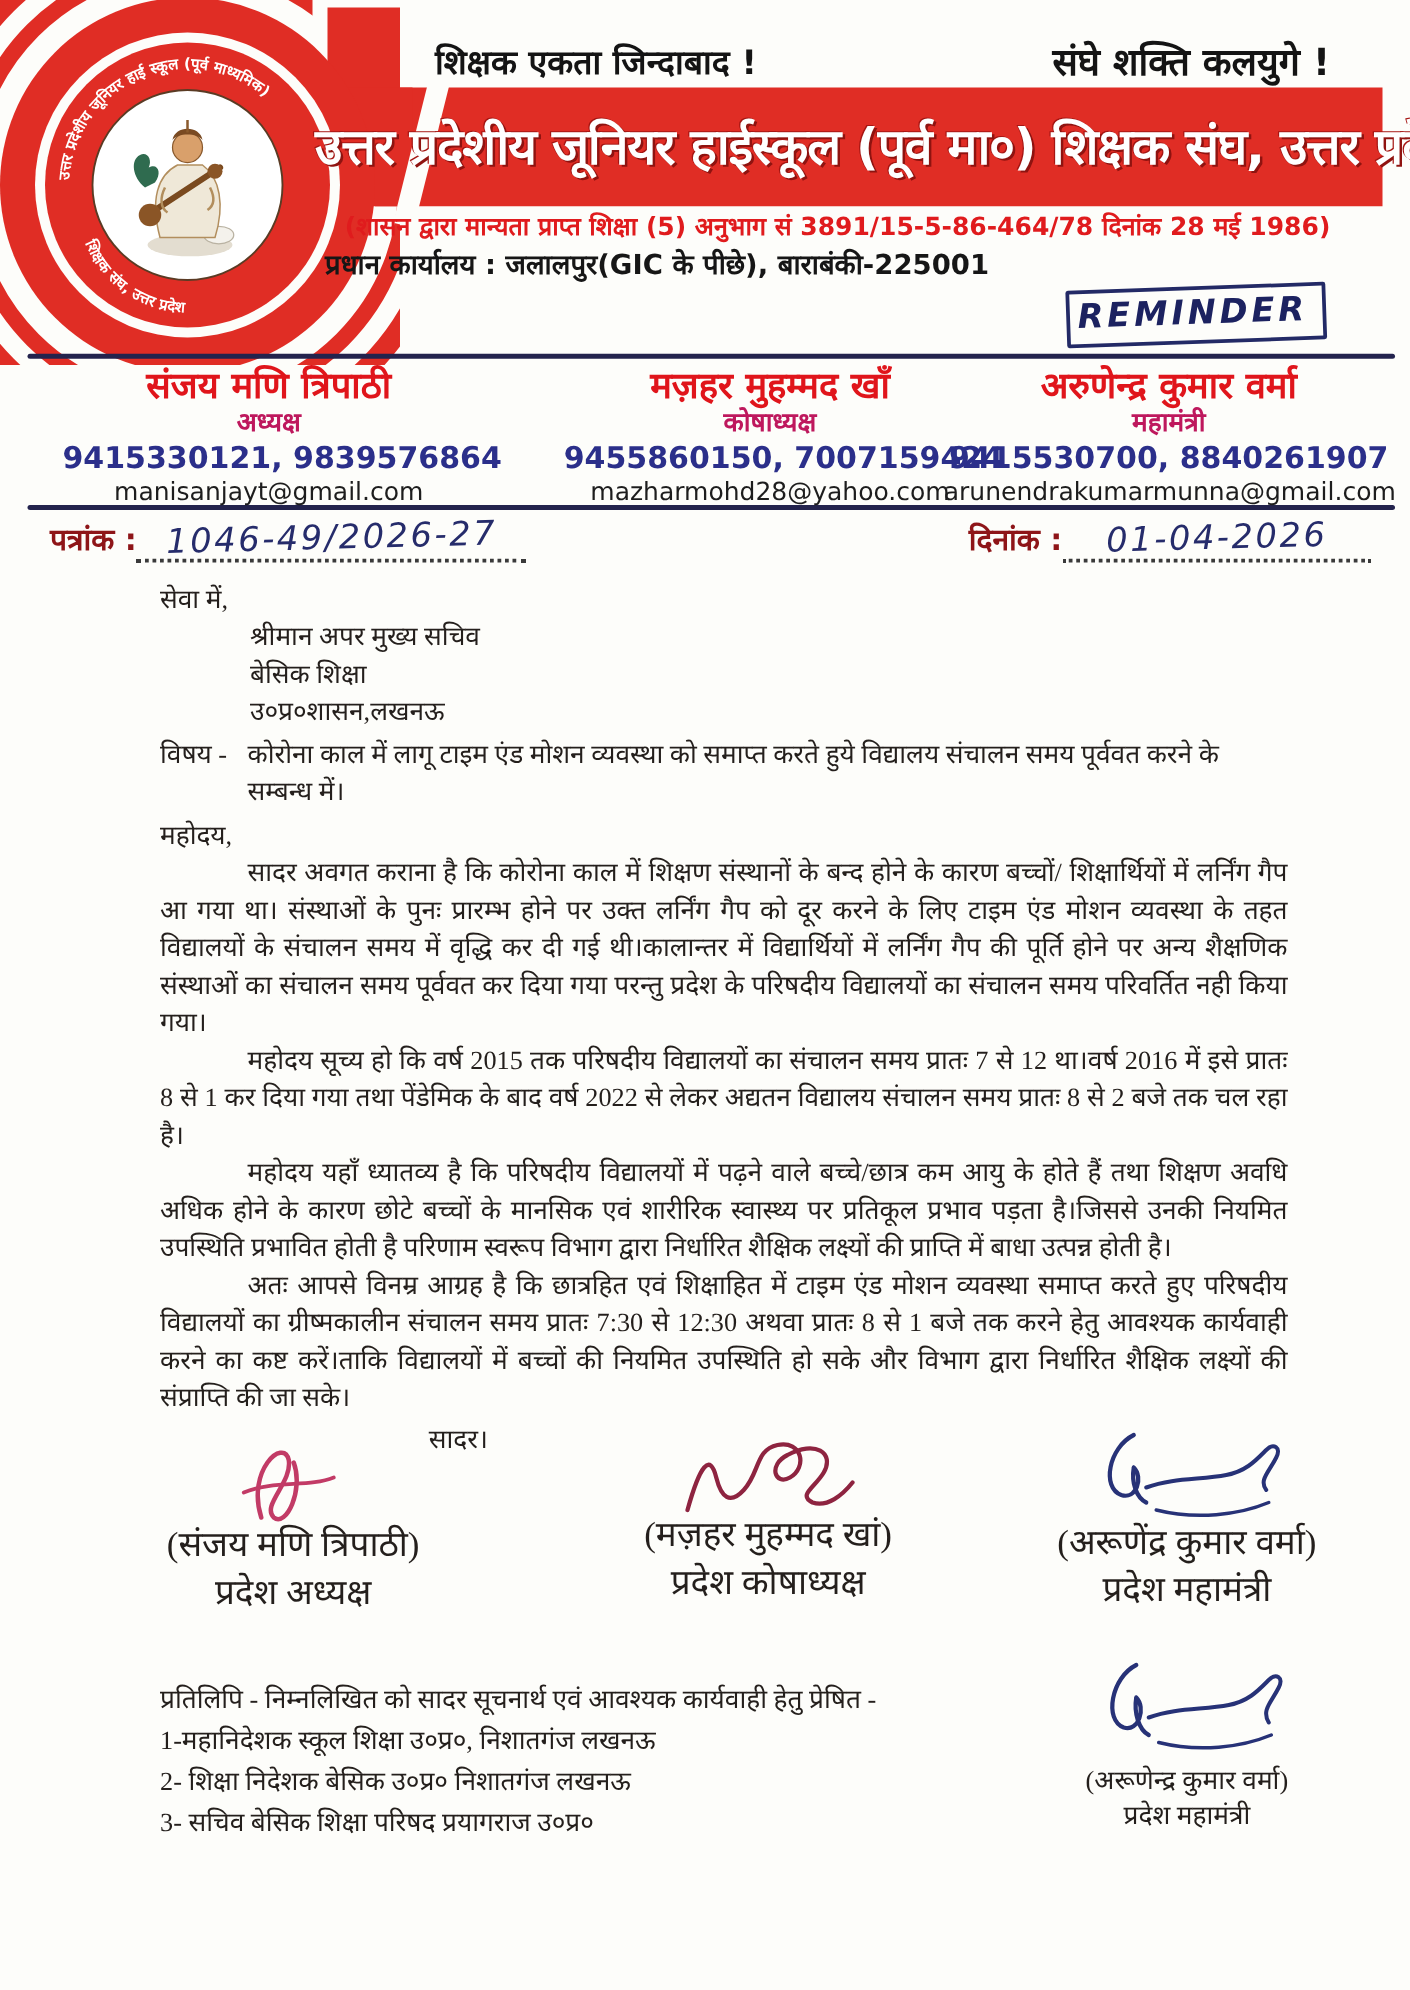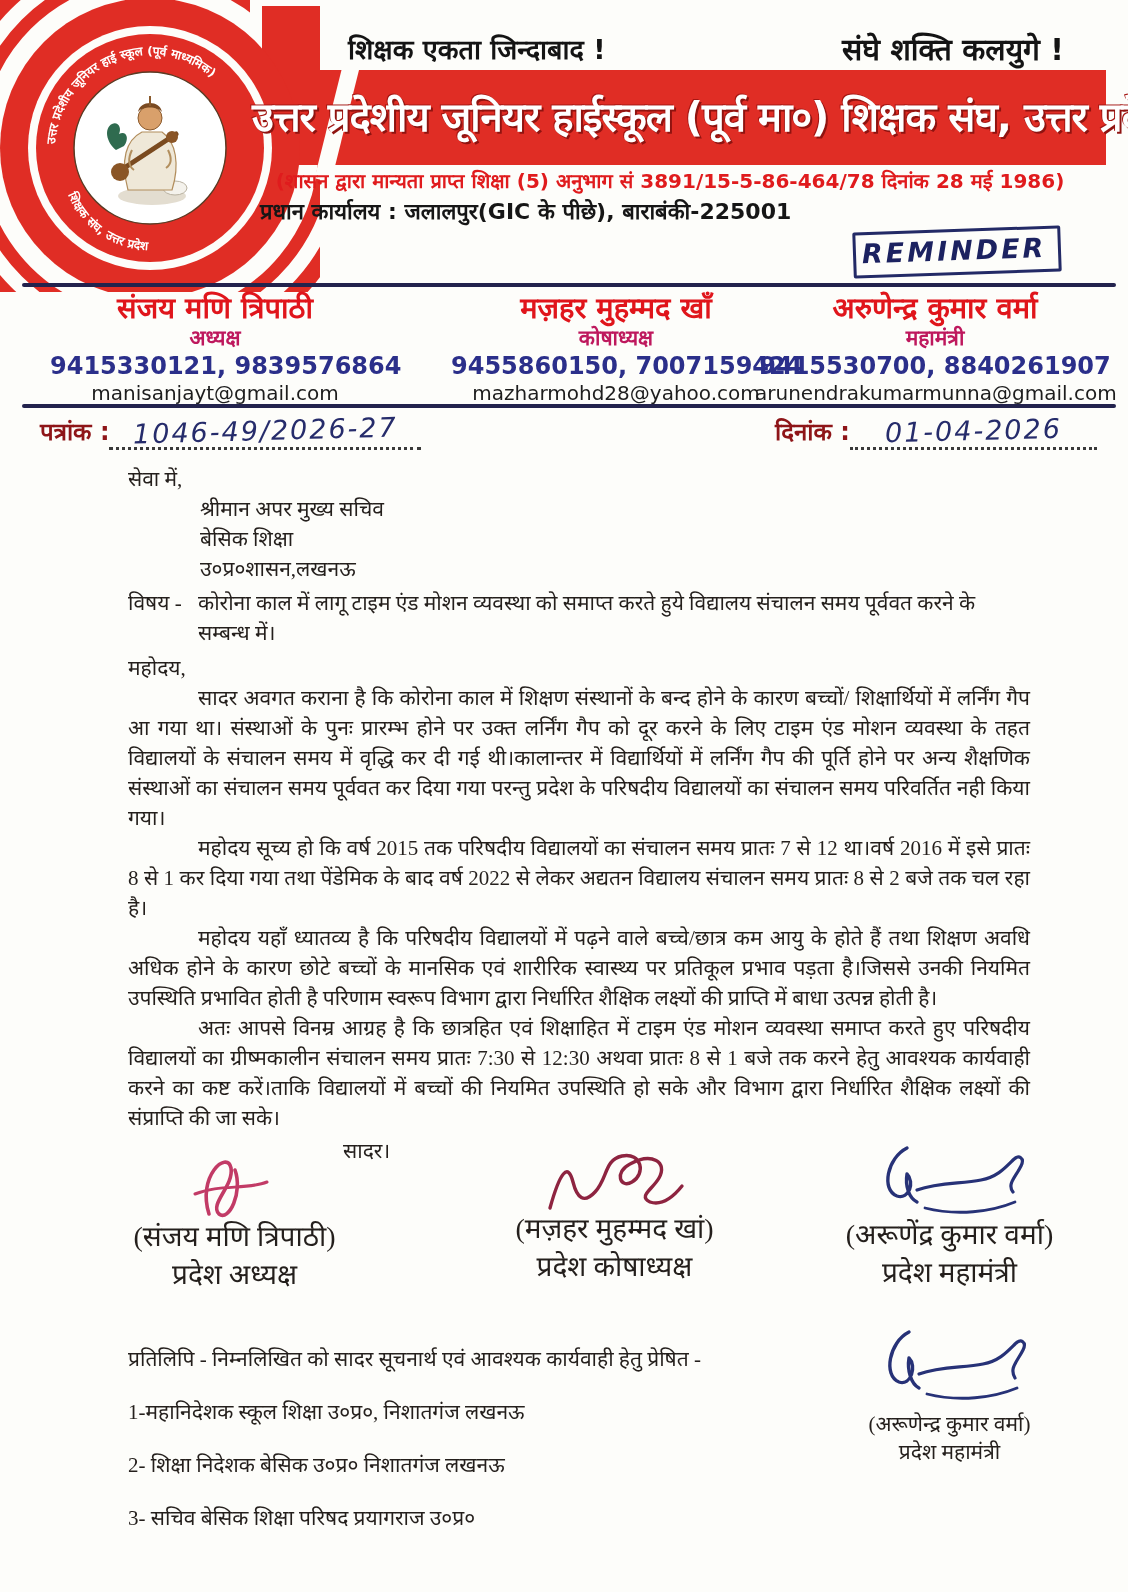--- a/index.html
+++ b/index.html
@@ -74,21 +74,21 @@
   .closing{margin-left:215px;margin-top:3px;}
   
   .sig-col{position:absolute;text-align:center;line-height:1.35;font-size:28px;}
   .sig-svg{display:block;margin:0 auto -12px auto;}
   .sig-1{left:112px;top:1142px;width:245px;}
   .sig-2{left:492px;top:1142px;width:245px;}
   .sig-3{left:832px;top:1132px;width:235px;}
   .sig-name,.sig-title{white-space:nowrap;}
   
   .cc-block{left:128px;top:1343px;font-size:21px;line-height:33px;}
-  .cc-item{white-space:nowrap;margin-top:20px;}
+  .cc-item{white-space:nowrap;}
   
   .bottom-sig{left:832px;top:1312px;width:235px;text-align:center;font-size:21px;line-height:1.35;}
   .bottom-sig .sig-svg{margin-bottom:-6px;}
 </style>
 </head>
 <body>
 
 <div class="page">
 
   <svg class="hdr-svg" width="1128" height="292" viewBox="0 0 1128 292">

